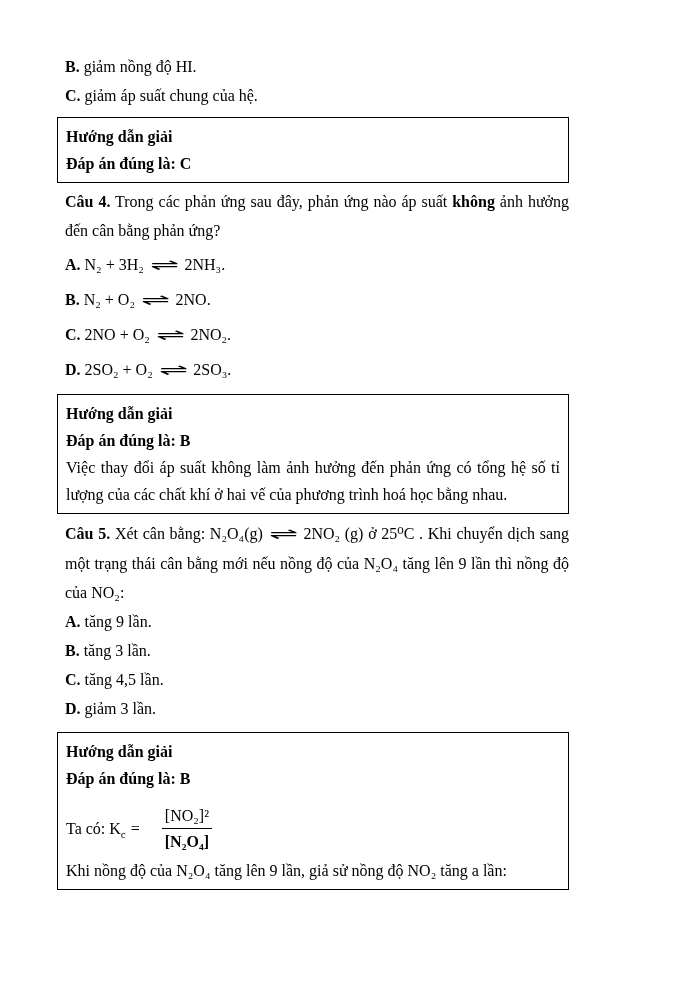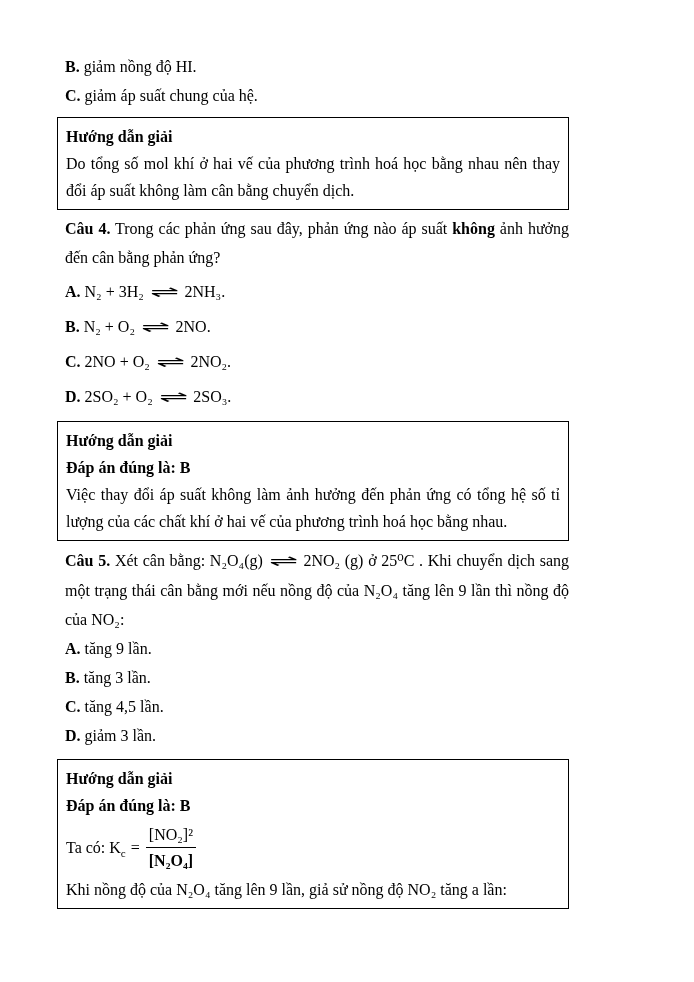--- a/index.html
+++ b/index.html
@@ -48,25 +48,26 @@
     font-size: 15px;
   }
 
   sub {
     font-size: 11px;
     line-height: 0;
   }
 
   
   .formula-line {
-    margin-top: 4px;
+    margin-top: 12px;
     margin-bottom: 4px;
     line-height: 24px;
     display: flex;
     align-items: center;
+    gap: 16px;
   }
   .frac {
     display: inline-flex;
     flex-direction: column;
     text-align: center;
     vertical-align: middle;
     margin-left: 6px;
     line-height: 23px;
   }
   .frac .num {
@@ -79,21 +80,21 @@
 </head>
 <body>
 
 <div class="page">
 
   <p class="opt indent"><b>B.</b><span> giảm nồng độ HI.</span></p>
   <p class="opt indent"><b>C.</b><span> giảm áp suất chung của hệ.</span></p>
 
   <div class="box">
     <p><b>Hướng dẫn giải</b></p>
-    <p class="box-body">Do tổng số mol khí ở hai vế của phương trình hoá học bằng nhau nên thay đổi áp suất không làm cân bằng chuyển dịch.</p>
+    <p><b>Đáp án đúng là: C</b></p>
   </div>
 
   <p class="qpara indent" style="margin-top:4px;"><b>Câu 4.</b><span> Trong các phản ứng sau đây, phản ứng nào áp suất </span><b>không</b><span> ảnh hưởng đến cân bằng phản ứng?</span></p>
 
   <p class="eq indent"><b>A.</b><span> N₂ + 3H₂</span><span class="arr">⇌</span><span>2NH₃.</span></p>
   <p class="eq indent"><b>B.</b><span> N₂ + O₂</span><span class="arr">⇌</span><span>2NO.</span></p>
   <p class="eq indent"><b>C.</b><span> 2NO + O₂</span><span class="arr">⇌</span><span>2NO₂.</span></p>
   <p class="eq indent"><b>D.</b><span> 2SO₂ + O₂</span><span class="arr">⇌</span><span>2SO₃.</span></p>
 
   <div class="box" style="margin-top:9px;">

